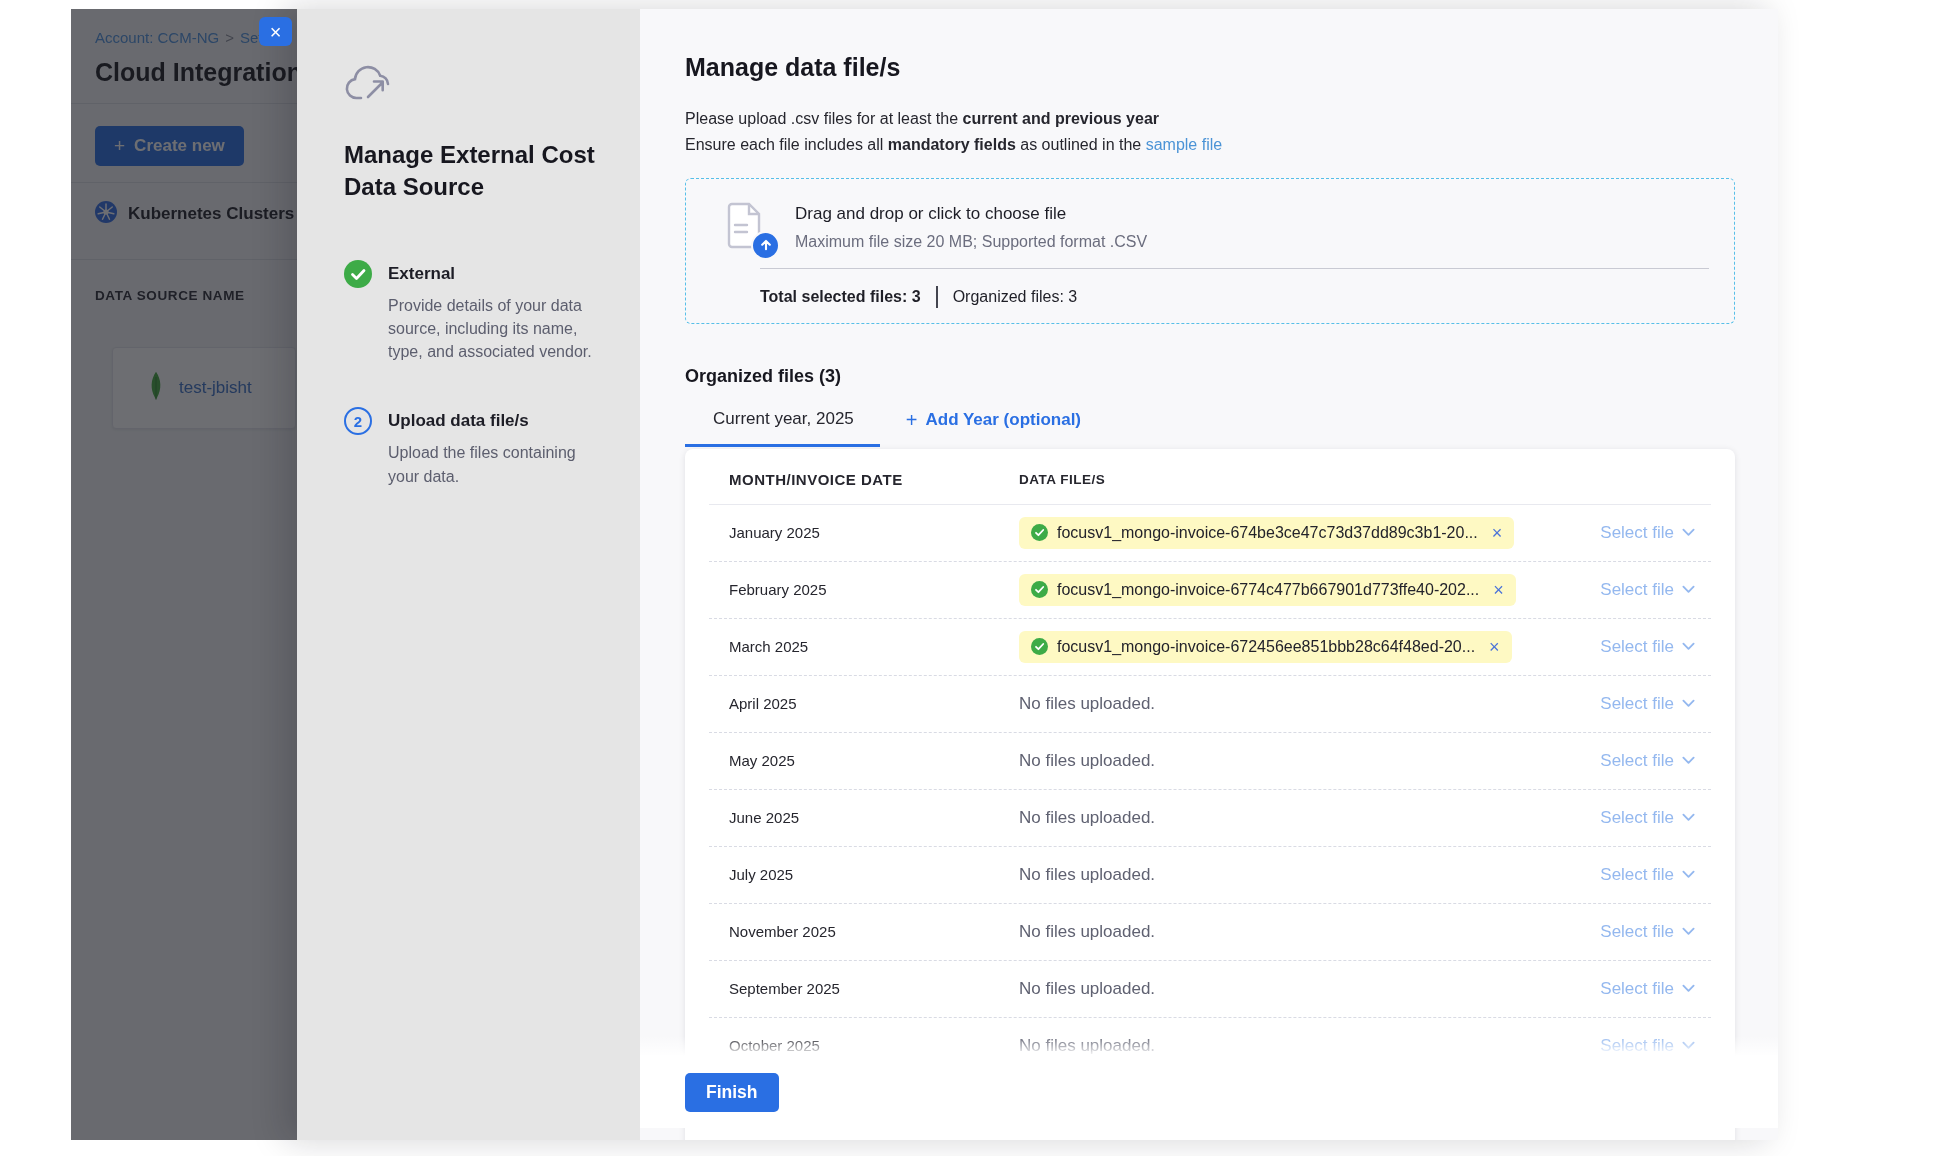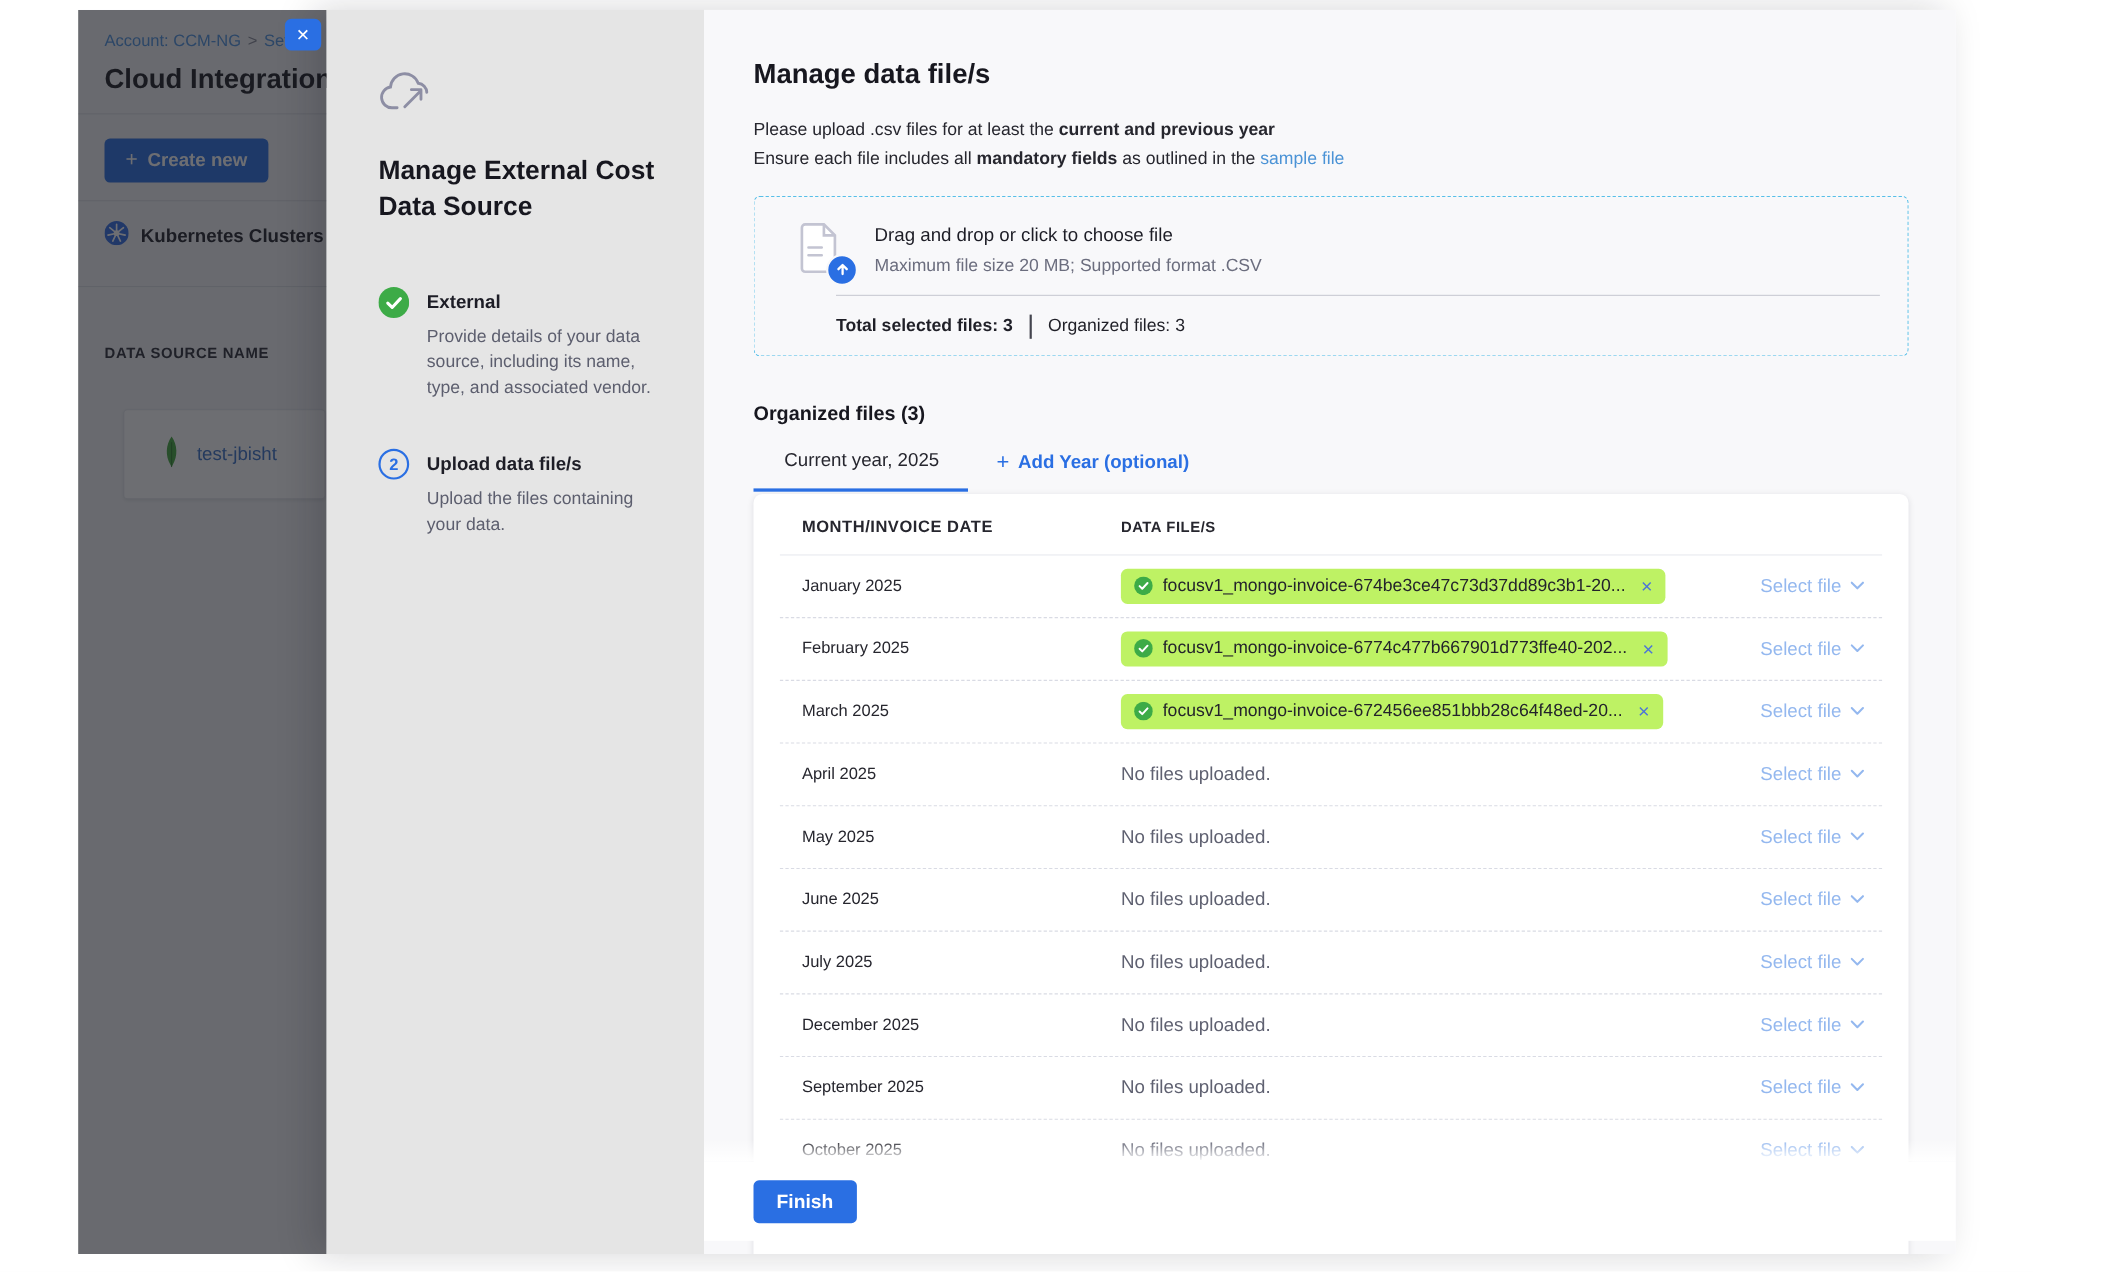--- a/index.html
+++ b/index.html
@@ -12,21 +12,21 @@
   .bg-pad { width:300px; padding:20px 0 0 24px; }
   .breadcrumb { font-size:15px; white-space:nowrap; }
   .crumb-link { color:#4f93e0; cursor:pointer; }
   .crumb-sep { color:#8a8c99; margin:0 6px; }
   .bg-title { margin-top:12px; font-size:25px; font-weight:700; color:#1b1b22; white-space:nowrap; }
   .bg-divider { margin:16px 0 0 -24px; width:330px; border-top:1px solid #dcdde3; }
   .create-btn { margin-top:22px; display:inline-flex; align-items:center; gap:9px; background:#2a6fe3; color:#fff; border:none; border-radius:5px; padding:9px 19px; font-size:17px; font-weight:600; font-family:inherit; white-space:nowrap; cursor:pointer; }
   .create-plus { font-size:19px; font-weight:400; }
   .k8s-tab { margin-top:2px; display:flex; align-items:center; gap:11px; padding:16px 0; white-space:nowrap; cursor:pointer; }
   .k8s-label { font-size:17px; font-weight:600; color:#23232b; }
-  .ds-header { margin-top:52px; font-size:13.5px; font-weight:700; letter-spacing:0.6px; color:#2c2d36; white-space:nowrap; }
+  .ds-header { margin-top:28px; font-size:13.5px; font-weight:700; letter-spacing:0.6px; color:#2c2d36; white-space:nowrap; }
   .ds-card { margin:44px 0 0 17px; width:184px; height:82px; display:flex; align-items:center; gap:13px; padding-left:33px; background:#fff; border:1px solid #e4e5eb; border-radius:4px; box-shadow:0 1px 3px rgba(30,32,40,.08); }
   .ds-name { font-size:17px; color:#3b72c8; cursor:pointer; }
   .dim-overlay { position:absolute; left:0; top:0; width:226px; height:100%; background:rgba(23,25,31,0.63); }
 
   
   .close-btn { position:absolute; left:188px; top:8px; width:33px; height:29px; background:#2a6fe3; border:none; border-radius:6px; color:#fff; display:flex; align-items:center; justify-content:center; font-size:20px; line-height:1; cursor:pointer; z-index:6; font-family:inherit; }
 
   
   .drawer { position:absolute; left:226px; top:0; right:0; bottom:0; display:flex; box-shadow:-12px 0 32px rgba(15,18,26,0.18); }
 
@@ -63,21 +63,21 @@
   .add-year { margin-left:26px; padding-bottom:15px; display:flex; align-items:center; gap:8px; font-size:17px; font-weight:700; color:#2a6fe3; white-space:nowrap; cursor:pointer; }
   .add-plus { font-size:20px; font-weight:400; }
 
   .card { margin-top:2px; background:#fff; border-radius:8px; box-shadow:0 1px 6px rgba(20,22,40,0.10); padding:6px 24px 0 24px; min-height:780px; }
   .thead { display:flex; align-items:center; height:50px; padding:0 16px 0 20px; border-bottom:1px solid #e8e9ef; font-size:13.5px; font-weight:700; letter-spacing:0.5px; color:#26262e; }
   .trow { display:flex; align-items:center; height:57px; padding:0 16px 0 20px; border-bottom:1px dashed #d9dbe4; }
   .col-month { width:290px; min-width:290px; font-size:15px; color:#26262e; }
   .col-file { flex:1; display:flex; align-items:center; }
   .col-select { width:130px; min-width:130px; display:flex; justify-content:flex-end; }
   .empty-text { font-size:17px; color:#5f6171; }
-  .chip { display:inline-flex; align-items:center; gap:9px; background:#bef264; border-radius:6px; padding:7px 12px; font-size:16px; color:#23232b; white-space:nowrap; }
+  .chip { display:inline-flex; align-items:center; gap:9px; background:#fef9c3; border-radius:6px; padding:7px 12px; font-size:16px; color:#23232b; white-space:nowrap; }
   .chip-x { margin-left:5px; color:#4c74d9; font-size:18px; line-height:1; cursor:pointer; }
   .select-file { display:inline-flex; align-items:center; gap:8px; font-size:17px; color:#94b8ef; cursor:pointer; white-space:nowrap; }
 
   .footer { position:absolute; left:0; right:0; bottom:12px; height:72px; background:#fff; display:flex; align-items:center; padding-left:45px; z-index:4; }
   .footer::before { content:""; position:absolute; left:0; right:0; top:-20px; height:20px; background:linear-gradient(rgba(255,255,255,0), #fff); }
   .finish-btn { background:#2a6fe3; color:#fff; border:none; border-radius:5px; padding:9px 21px; font-size:17.5px; font-weight:700; font-family:inherit; cursor:pointer; }
 </style>
 </head>
 <body>
 
@@ -361,21 +361,21 @@
                   <span>Select file</span>
                   <span>
                     <svg width="13" height="9" viewBox="0 0 14 9" style="display:block">
                       <path d="M1.5 1.5 L7 7 L12.5 1.5" fill="none" stroke="currentColor" stroke-width="2" stroke-linecap="round" stroke-linejoin="round"></path>
                     </svg>
                   </span>
                 </span>
               </div>
             </div>
             <div class="trow">
-              <div class="col-month">December 2025</div>
+              <div class="col-month">November 2025</div>
               <div class="col-file">
 
                 <span class="empty-text">No files uploaded.</span>
               </div>
               <div class="col-select">
                 <span class="select-file">
                   <span>Select file</span>
                   <span>
                     <svg width="13" height="9" viewBox="0 0 14 9" style="display:block">
                       <path d="M1.5 1.5 L7 7 L12.5 1.5" fill="none" stroke="currentColor" stroke-width="2" stroke-linecap="round" stroke-linejoin="round"></path>

